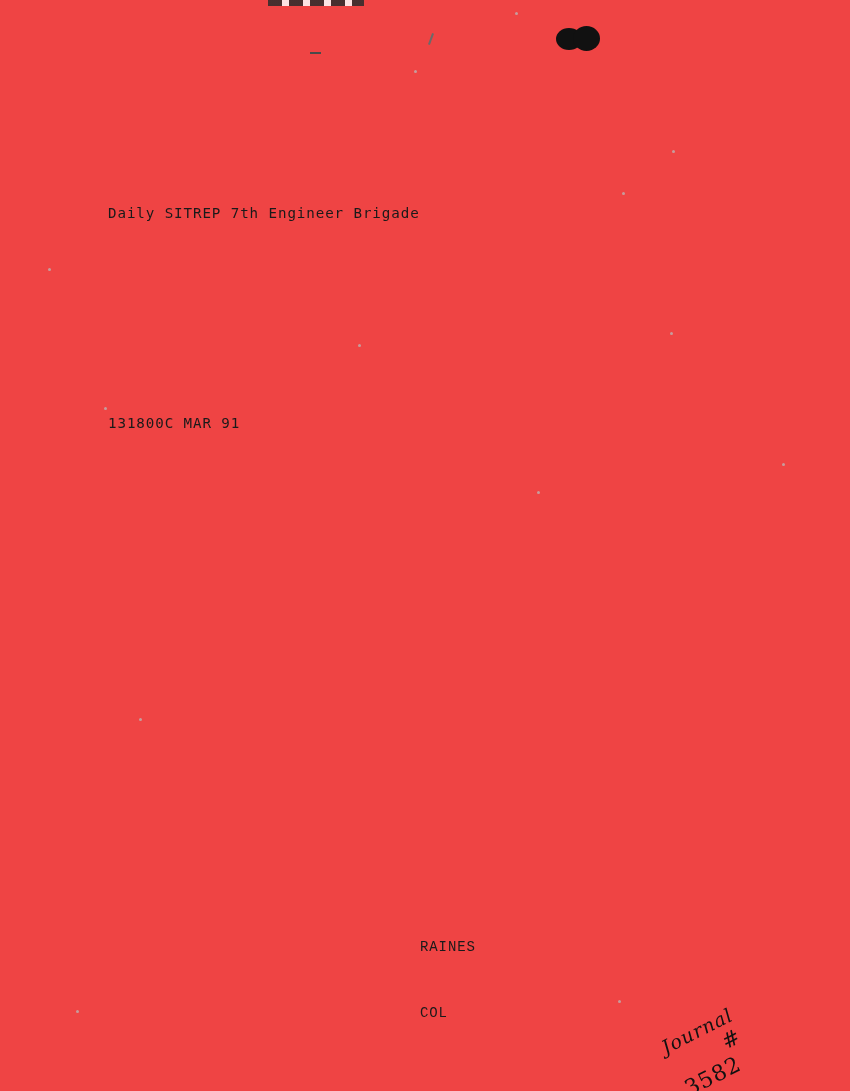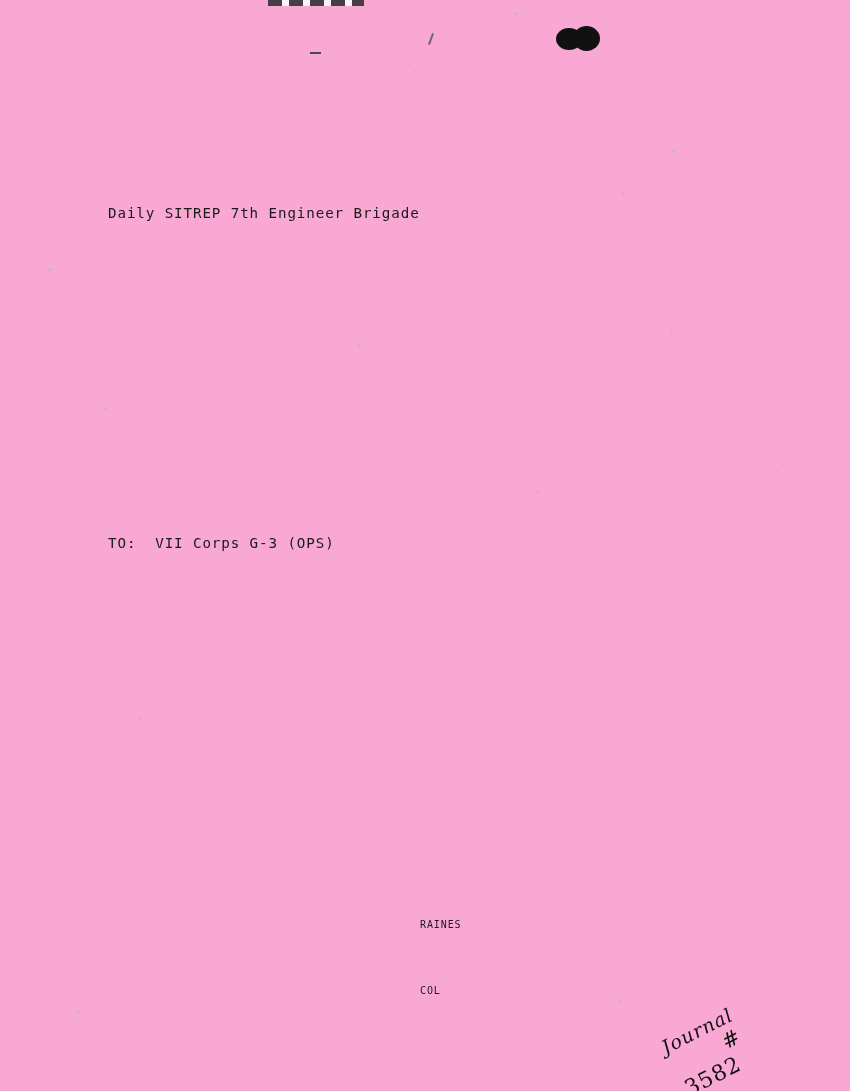--- a/index.html
+++ b/index.html
@@ -11,21 +11,21 @@
     width: 850px;
     height: 1091px;
     position: relative;
     overflow: hidden;
     font-family: "DejaVu Sans Mono", monospace;
     color: #1a1a1a;
   }
   .page {
     position: absolute;
     inset: 0;
-    background: #f9a8d4;
+    background: #ef4444;
     padding-left: 8px;
   }
   
   .speck {
     position: absolute;
     background: #b9b9b9;
     border-radius: 50%;
     opacity: .75;
   }
   .topmark {
@@ -76,25 +76,26 @@
     letter-spacing: 0.9px;
     white-space: pre;
   }
   .ln { display: block; white-space: pre; }
   .gap { display: block; height: 30px; }
   .indent1 { padding-left: 46px; }
 
   .sig {
     position: absolute;
     left: 420px;
-    top: 870px;
-    font-size: 10px;
+    top: 892px;
+    font-size: 14px;
     line-height: 22px;
     letter-spacing: 0.9px;
     white-space: pre;
+    font-family: Liberation Mono, monospace;
   }
 
   .handwriting {
     position: absolute;
     right: 40px;
     bottom: 18px;
     width: 120px;
     height: 100px;
     color: #111;
     font-family: "DejaVu Serif", serif;
@@ -143,23 +144,23 @@
   <div class="speck" style="left:537px; top:491px; width:3px; height:3px;"></div>
   <div class="speck" style="left:139px; top:718px; width:3px; height:3px;"></div>
   <div class="speck" style="left:618px; top:1000px; width:3px; height:3px;"></div>
   <div class="speck" style="left:76px; top:1010px; width:3px; height:3px;"></div>
 
   <div class="doc">
 
     <span class="ln">Daily SITREP 7th Engineer Brigade</span>
     <span class="gap"></span>
 
-    <span class="gap"></span>
-
-    <span class="ln">TO:  VII Corps G-3 (OPS)</span>
+    <span class="ln">131800C MAR 91</span>
+    <span class="gap"></span>
+
     <span class="gap"></span>
 
     <span class="gap"></span>
 
     
     
 
     
     
 

